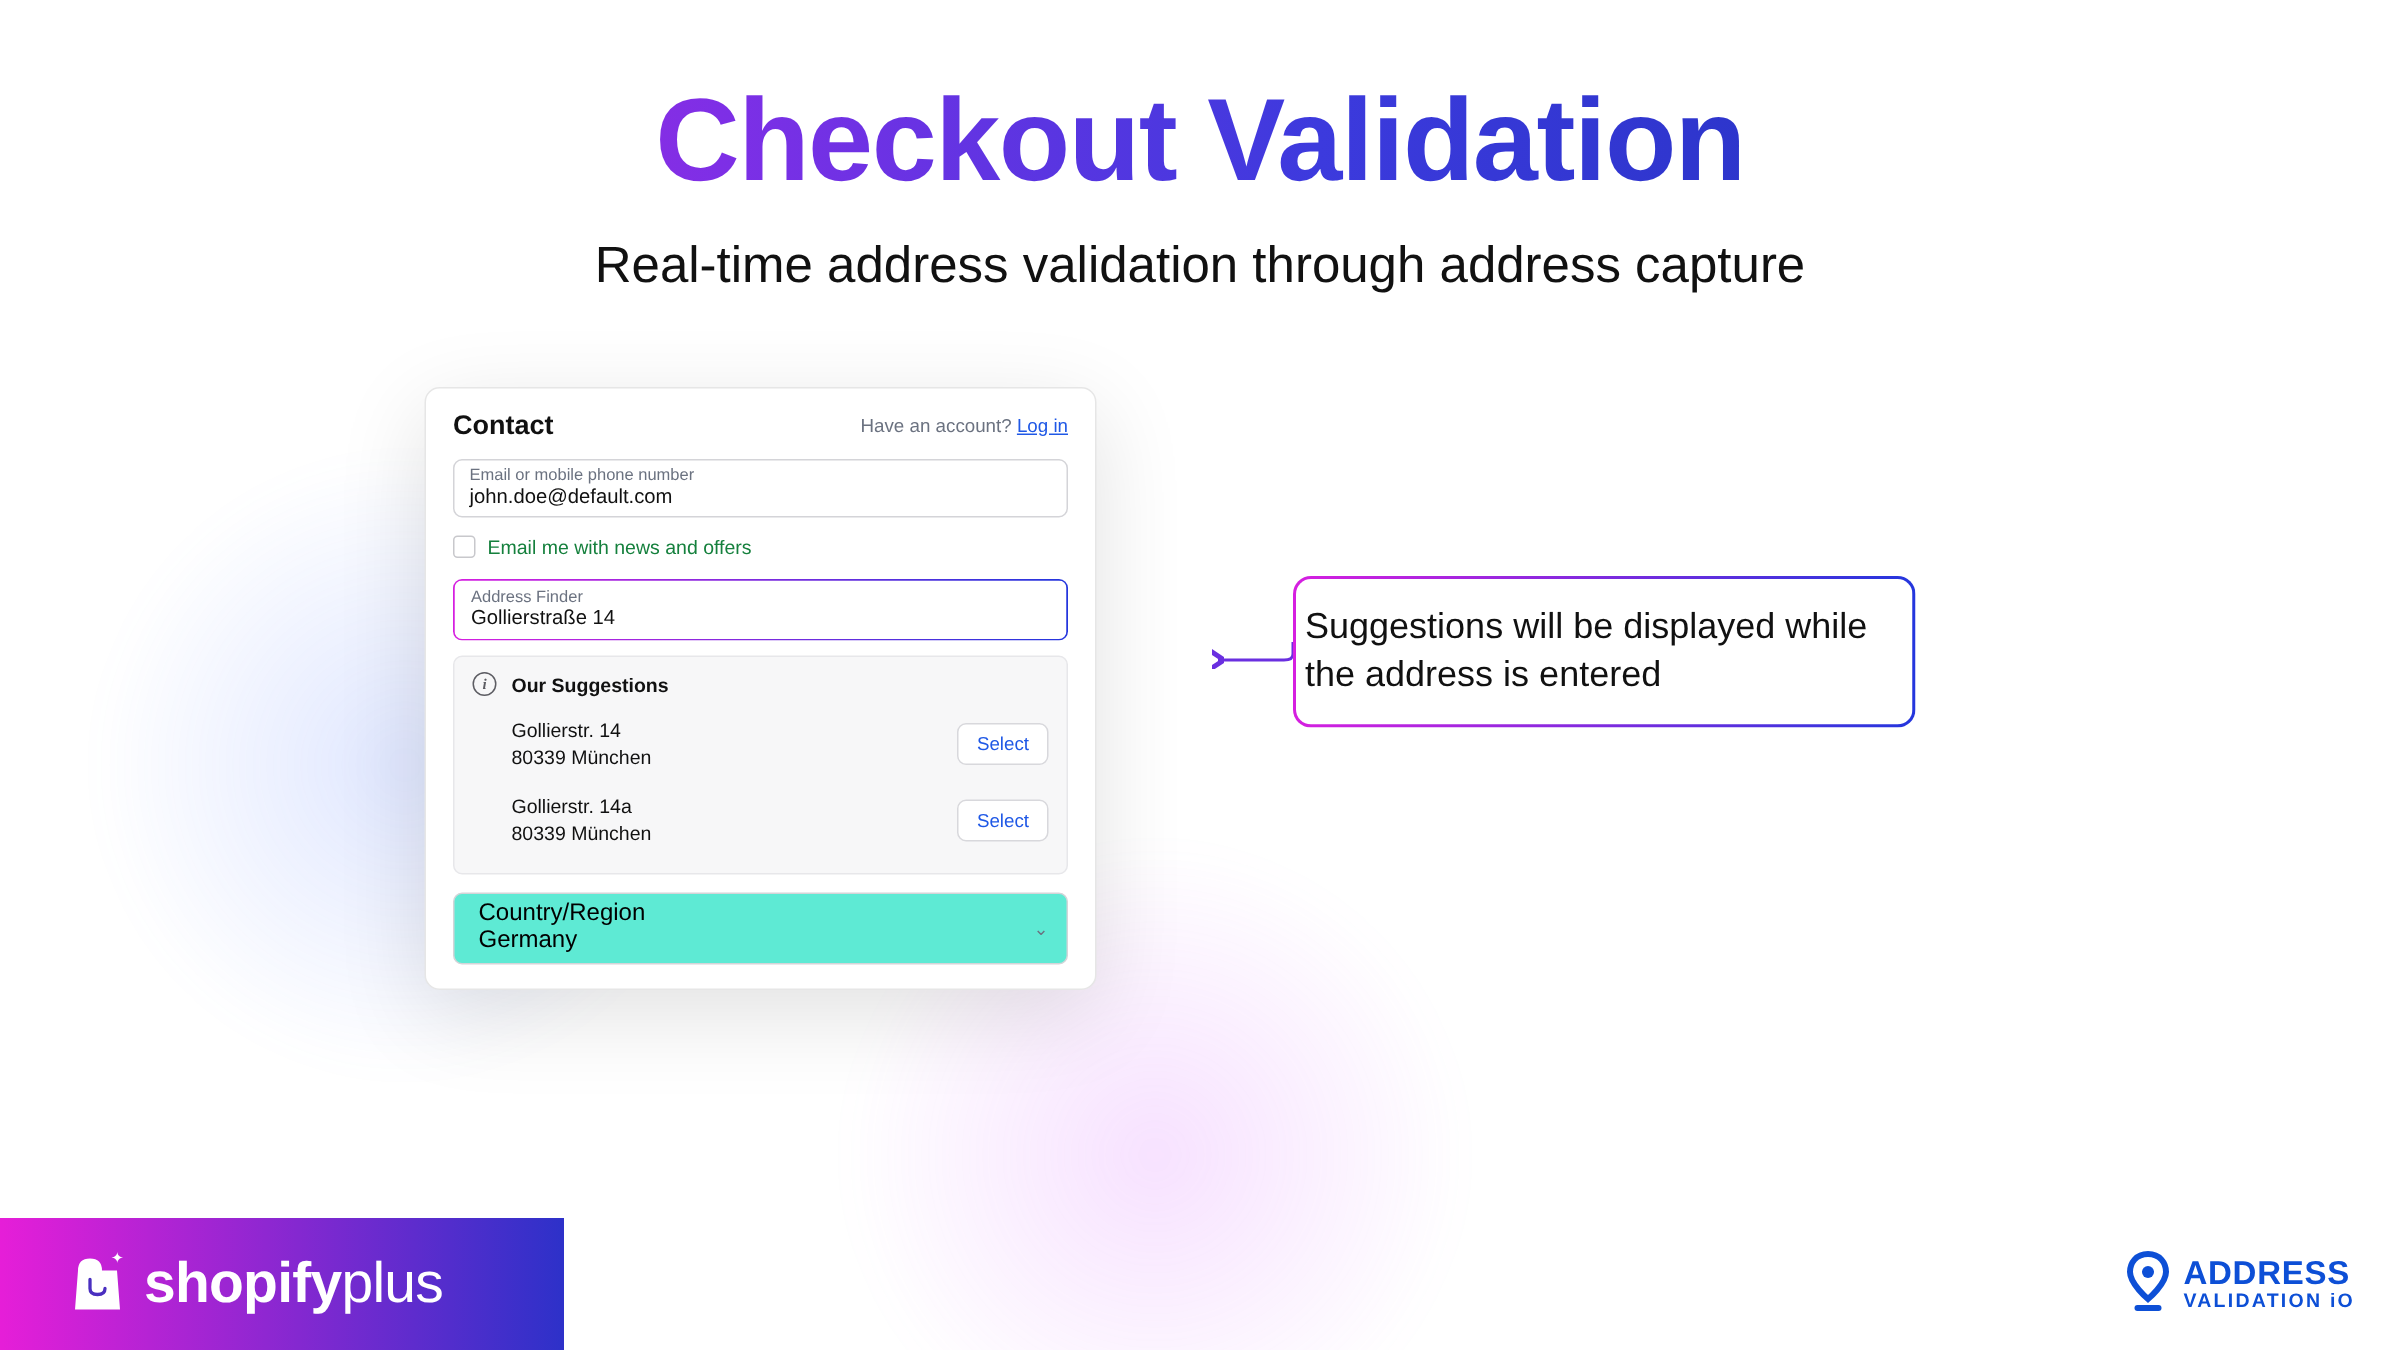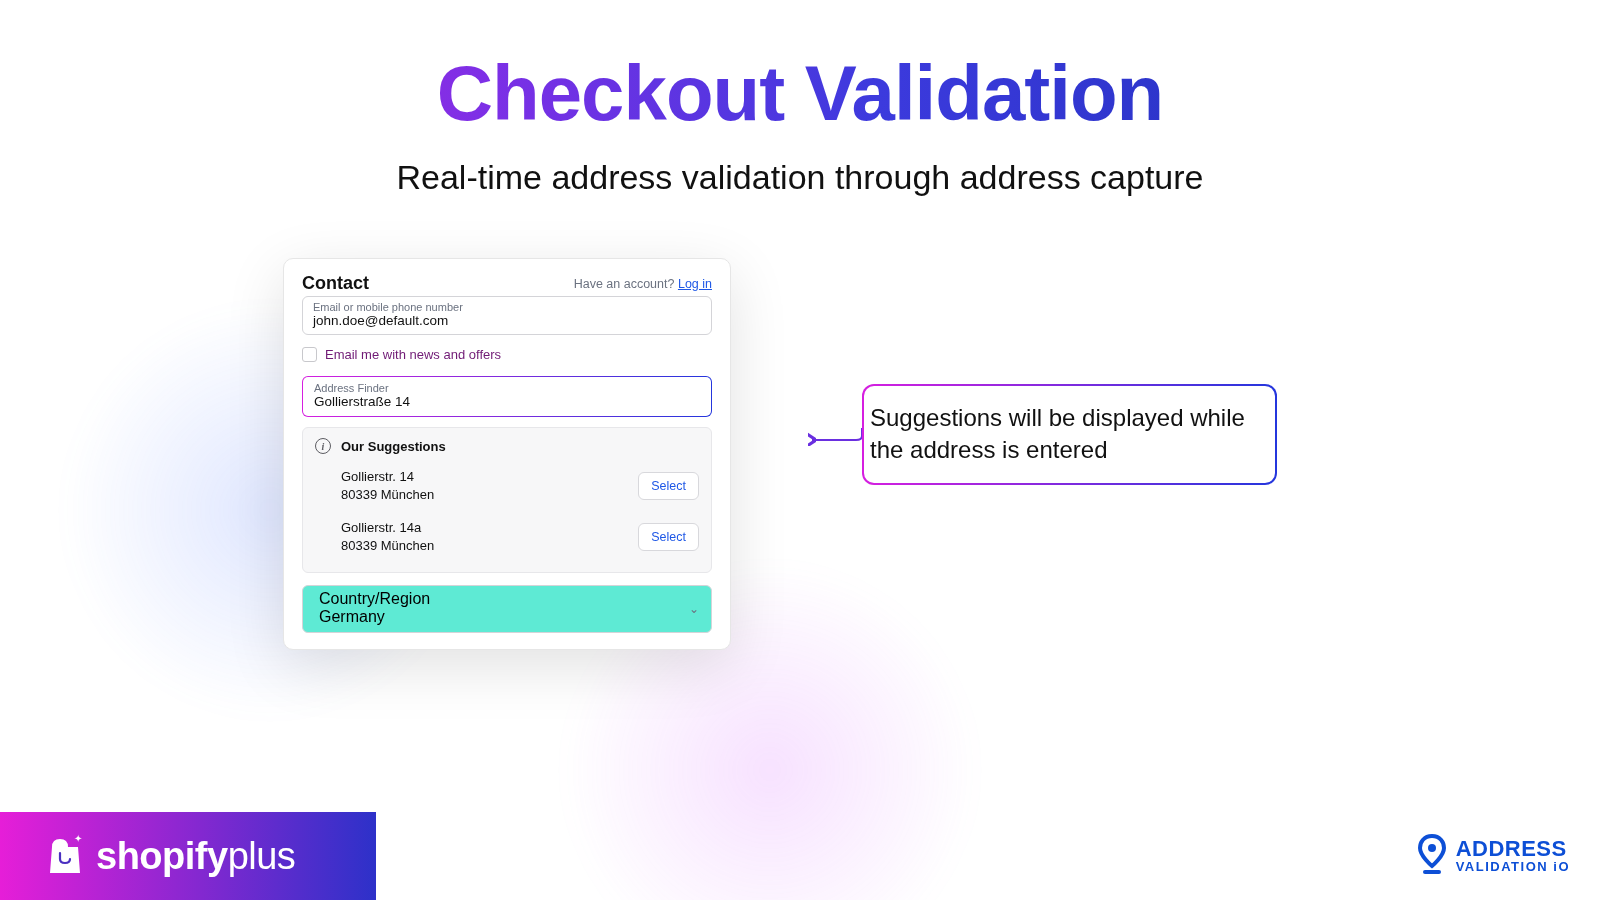--- a/index.html
+++ b/index.html
@@ -29,35 +29,35 @@
   }
 
   
   .card {
     position: absolute; left: 283px; top: 258px; width: 448px;
     background: #fff; border-radius: 10px; border: 1px solid #e6e6e6;
     box-shadow: 0 16px 60px rgba(0,0,0,.12);
     padding: 14px 18px 16px;
   }
   .card h3 { font-size: 18px; font-weight: 700; color: #111; }
-  .contact-row { display:flex; justify-content:space-between; align-items:center; margin-bottom:2px; }
+  .contact-row { display:flex; justify-content:space-between; align-items:center; margin-bottom:12px; }
   .have-account { font-size: 12.5px; color:#6b7280; }
   .have-account a { color:#1f58e6; text-decoration: underline; }
 
   .field { position: relative; border:1px solid #d4d4d8; border-radius:6px; padding:4px 10px 6px; background:#fff; }
   .field .float { font-size:11px; color:#6b7280; }
   .field .value { font-size:13.5px; color:#111; }
   .field.grad { border:none; padding:5px 11px 7px;
     background:
       linear-gradient(#fff,#fff) padding-box,
       linear-gradient(90deg,#d61fe0,#2436dd) border-box;
     border:1.5px solid transparent; border-radius:6px;
   }
 
-  .email-row { display:flex; align-items:center; gap:8px; margin:12px 0 14px; font-size:13px; color:#701a75; }
+  .email-row { display:flex; align-items:center; gap:8px; margin:12px 0 14px; font-size:13px; color:#15803d; }
   .chk { width:15px; height:15px; border:1px solid #c8c8cc; border-radius:3px; background:#fff; }
 
   .suggest-panel { margin-top:10px; background:#f7f7f8; border:1px solid #e7e7ea; border-radius:6px; padding:10px 12px; }
   .sugg-head { display:flex; align-items:center; gap:10px; font-size:13px; font-weight:600; color:#111; margin-bottom:6px;}
   .info-ic { width:16px; height:16px; border:1.5px solid #5d5d63; border-radius:50%; display:flex; align-items:center; justify-content:center; font-size:10px; color:#5d5d63; font-family: Georgia, serif; font-style: italic;}
   .sugg-item { display:flex; justify-content:space-between; align-items:center; padding:8px 0 8px 26px; }
   .sugg-item .addr { font-size:13px; color:#111; line-height:1.35; font-weight:600;}
   .sugg-item .addr span { display:block; font-weight:400;}
   .sel-btn { font-size:12.5px; color:#1f58e6; background:#fff; border:1px solid #d8d8dc; border-radius:6px; padding:6px 12px; cursor:pointer; }
 

